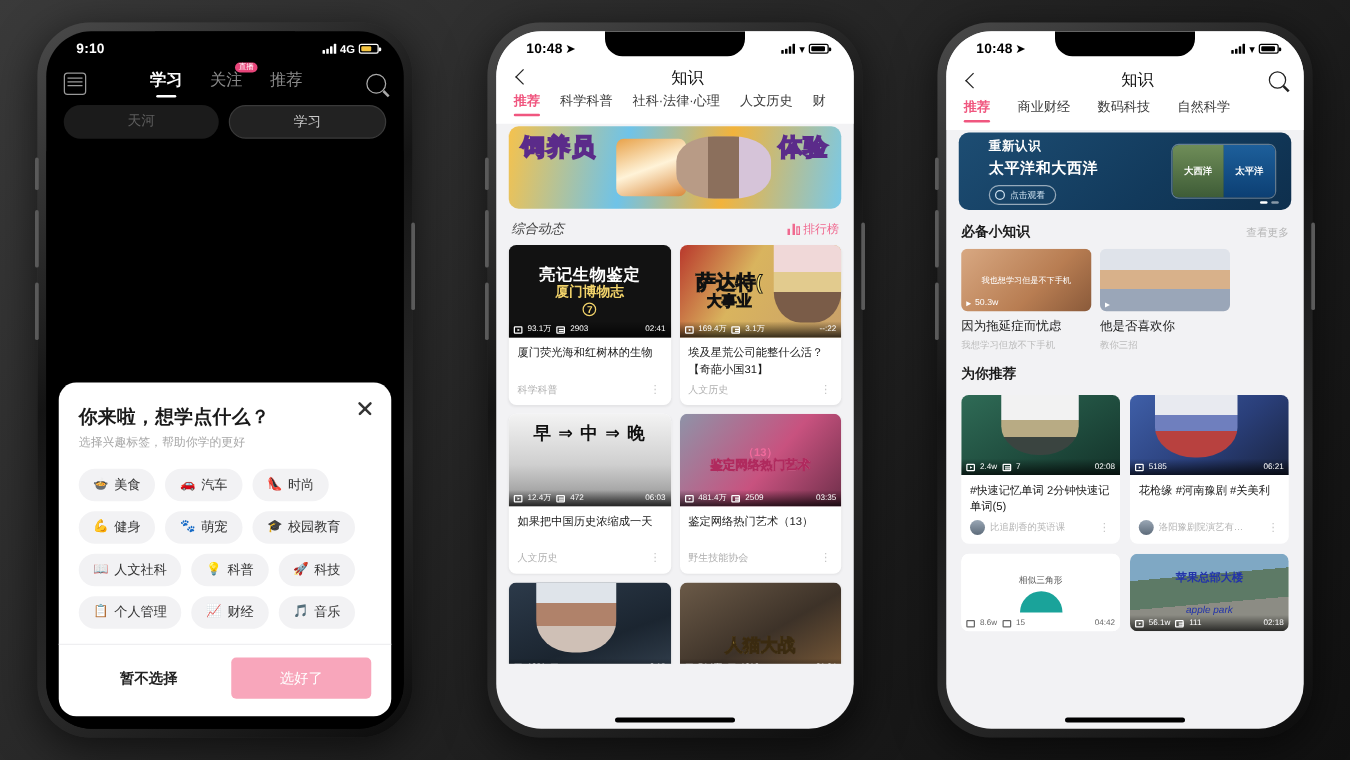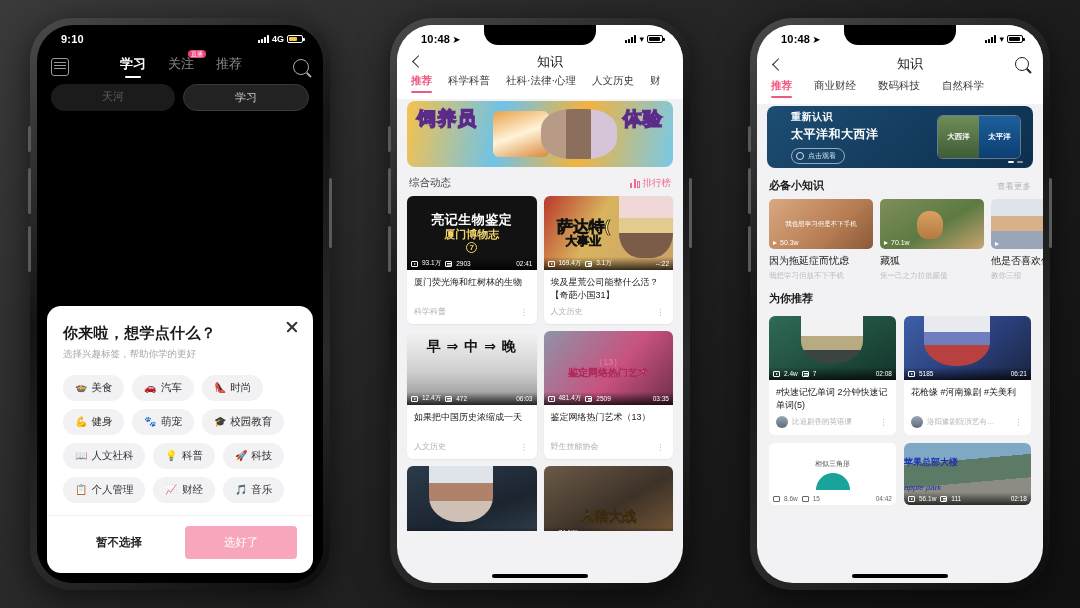--- a/index.html
+++ b/index.html
@@ -99,21 +99,21 @@
     -webkit-text-stroke:1.5px #5b2b8a; line-height:1.02; letter-spacing:1px; }
   .p2-banner .bz.l { left:10px; } .p2-banner .bz.r { right:10px; }
   .p2-banner .tiger { position:absolute; left:86px; top:10px; width:56px; height:46px;
     border-radius:6px; background:linear-gradient(160deg,#e8a24a,#fff3d8 50%,#d9873a); }
   .p2-banner .mos { position:absolute; right:56px; top:8px; width:76px; height:50px; border-radius:40%;
     background:
       linear-gradient(90deg,#b89b86 33%,#8b6f5c 33% 66%,#d6c4d9 66%),
       #c9b3a4; }
 
   .sec-head { display:flex; align-items:center; justify-content:space-between; padding:9px 12px 6px; }
-  .sec-head .t { font-size:10.5px; color:#444; }
+  .sec-head .t { font-size:10.5px; color:#444;font-style:italic; }
   .sec-head .rank { display:flex; align-items:center; gap:3px; font-size:9.5px; color:#f06a90; }
   .rank-ic { display:flex; align-items:flex-end; gap:1.2px; height:9px; }
   .rank-ic i { width:2.4px; border:1px solid #f06a90; display:block; }
   .rank-ic i:nth-child(1){height:5px} .rank-ic i:nth-child(2){height:9px} .rank-ic i:nth-child(3){height:7px}
 
   .grid { display:grid; grid-template-columns:1fr 1fr; gap:7px; padding:0 10px 8px; }
   .card { background:#fff; border-radius:6px; overflow:hidden; box-shadow:0 1px 2px rgba(0,0,0,.06); }
   .thumb { position:relative; height:74px; background:#222; }
   .thumb .meta { position:absolute; left:0; right:0; bottom:0; height:13px;
     background:linear-gradient(transparent,rgba(0,0,0,.75)); display:flex; align-items:center;
@@ -553,31 +553,20 @@
               <div style="position:absolute;inset:0;display:flex;align-items:center;justify-content:center;font-size:6.5px;color:#fff;text-align:center">我也想学习但是不下手机</div>
               <span class="pv">
                   <i class="tri"></i>
                   <span>50.3w</span>
                 </span>
             </div>
             <div class="ht">因为拖延症而忧虑</div>
             <div class="hs">我想学习但放不下手机</div>
           </div>
           <div class="hitem">
-            <div class="th" style="background:linear-gradient(150deg,#7e8e5a,#5d7a42 55%,#c9a472)">
-              <span style="position:absolute;left:36%;top:24%;width:26px;height:28px;border-radius:45% 45% 40% 40%;background:linear-gradient(#d8a060,#b57a42)"></span>
-              <span class="pv">
-                  <i class="tri"></i>
-                  <span>70.1w</span>
-                </span>
-            </div>
-            <div class="ht">藏狐</div>
-            <div class="hs">凭一己之力拉低颜值</div>
-          </div>
-          <div class="hitem">
             <div class="th" style="background:linear-gradient(180deg,#dfe3ea 0 34%,#d8b18a 34% 64%,#9aa6b8 64% 100%)">
               <span class="pv">
                   <i class="tri"></i>
                   <span></span>
                 </span>
             </div>
             <div class="ht">他是否喜欢你</div>
             <div class="hs">教你三招</div>
           </div>
         </div>
@@ -635,21 +624,21 @@
                 <span>8.6w</span>
                 <span class="ic-dm" style="border-color:#666"></span>
                 <span>15</span>
                 <span class="dur">04:42</span>
               </div>
             </div>
           </div>
 
           <div class="rcard">
             <div class="th" style="background:linear-gradient(175deg,#7fa8c4 0 30%,#5d7a66 30% 62%,#8c8c84 62% 100%);height:62px">
-              <div style="position:absolute;inset:0;display:flex;flex-direction:column;align-items:flex-start;justify-content:center;gap:14px">
+              <div style="position:absolute;inset:0;display:flex;flex-direction:column;align-items:center;justify-content:center;gap:14px">
                 <span style="font-size:9px;color:#2233aa;font-weight:bold">苹果总部大楼</span>
                 <span style="font-size:8px;color:#2233aa;font-style:italic">apple park</span>
               </div>
               <div class="bar">
                 <span class="ic-play"></span>
                 <span>56.1w</span>
                 <span class="ic-dm"></span>
                 <span>111</span>
                 <span class="dur">02:18</span>
               </div>

